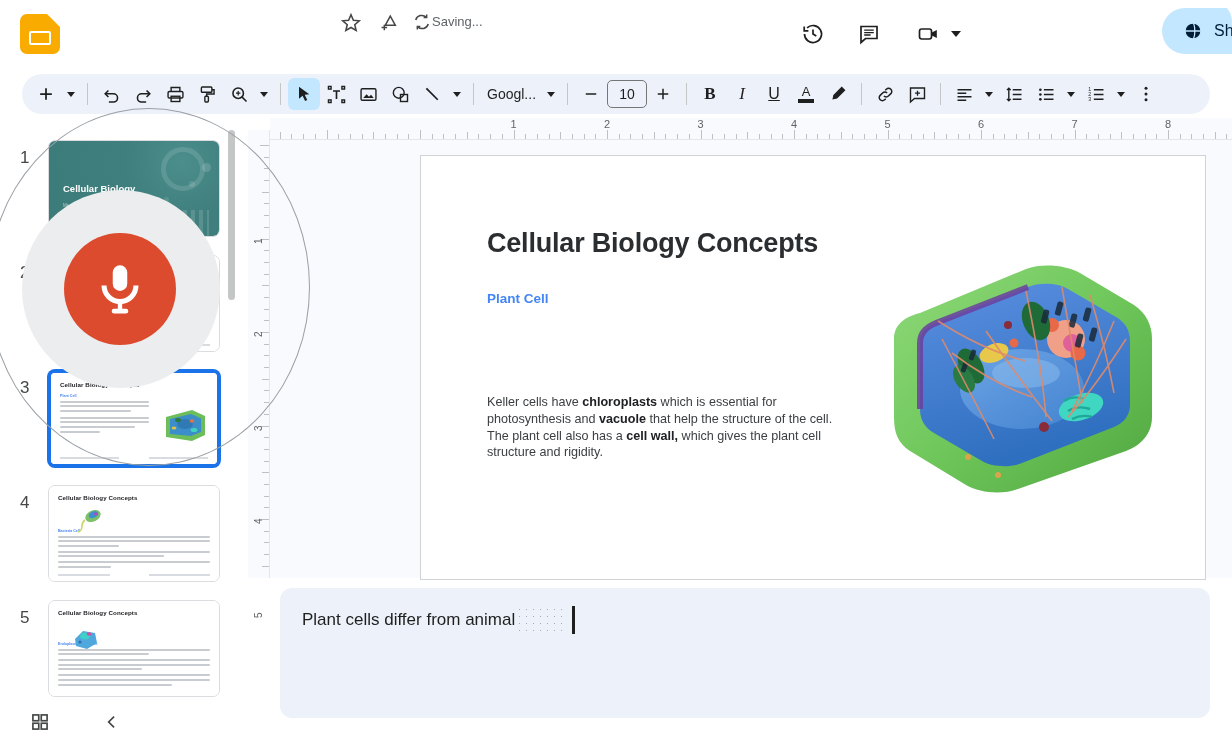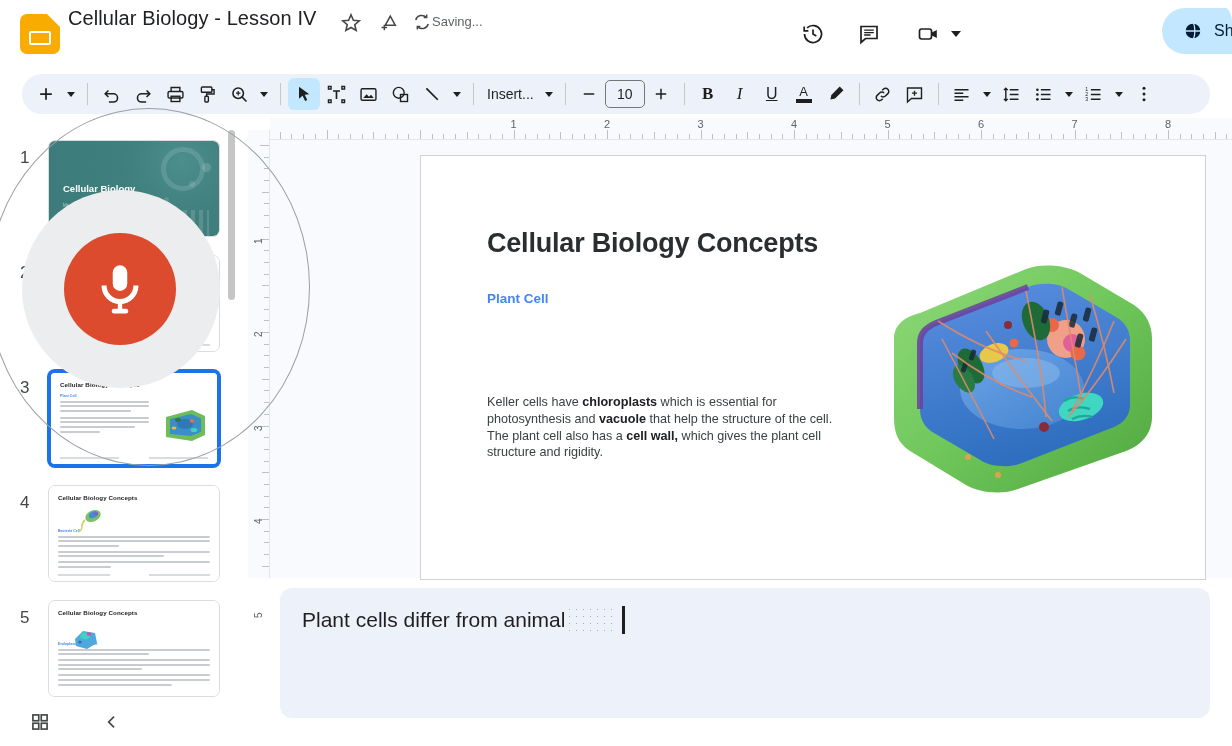--- a/index.html
+++ b/index.html
@@ -217,21 +217,21 @@
   .slide-p b { font-weight: bold; color: #202124; }
   .cell-img { position: absolute; left: 455px; top: 65px; width: 285px; height: 290px; }
 
   
   .notes-panel {
     position: absolute; left: 280px; top: 588px; right: 22px; height: 130px;
     background: #EDF2FA; border-radius: 12px;
   }
   .notes-text {
     position: absolute; left: 22px; top: 18px;
-    font-size: 21px; color: #1f1f1f; white-space: nowrap;
+    font-size: 17px; color: #1f1f1f; white-space: nowrap;
     display: flex; align-items: center;
   }
   .ghost-text {
     display: inline-block; width: 48px; height: 22px; margin-left: 1px;
     background-image:
       radial-gradient(circle, #9aa0a6 0.9px, transparent 1px);
     background-size: 7px 7px; background-position: 0 4px;
     opacity: .85;
   }
   .caret-bar {
@@ -271,21 +271,20 @@
 <body>
 
 <div id="app">
 
   <div class="topbar">
     <div class="docs-logo">
       <div class="fold"></div>
         <div class="screen"></div>
     </div>
 
-    <div class="doc-title">Cellular Biology - Lesson IV</div>
 
     <div class="title-icon" style="left:340px">
       <svg width="22" height="22" viewBox="0 0 24 24" fill="none" stroke="#444746" stroke-width="1.7">
         <polygon points="12,3 14.6,9.1 21,9.6 16.1,13.9 17.6,20.2 12,16.9 6.4,20.2 7.9,13.9 3,9.6 9.4,9.1"></polygon>
       </svg>
     </div>
     <div class="title-icon" style="left:377px">
       <svg width="22" height="22" viewBox="0 0 24 24" fill="none" stroke="#444746" stroke-width="1.6">
         <path d="M14.5 4.5 L20 14.5 H9 Z"></path>
         <path d="M5 17h6M8 14v6"></path>
@@ -413,21 +412,21 @@
     <div class="tb-btn">
       <svg width="21" height="21" viewBox="0 0 24 24" fill="none" stroke="#1f1f1f" stroke-width="2">
         <path d="M5 5l13 13"></path>
       </svg>
     </div>
     <div class="tb-caret">
         <i></i>
       </div>
     <div class="tb-div"></div>
 
-    <div class="font-name">Insert...</div>
+    <div class="font-name">Googl...</div>
     <div class="tb-caret">
         <i></i>
       </div>
     <div class="tb-div"></div>
 
     <div class="tb-btn">
       <svg width="18" height="18" viewBox="0 0 24 24" stroke="#1f1f1f" stroke-width="2">
           <path d="M5 12h14"></path>
         </svg>
     </div>

